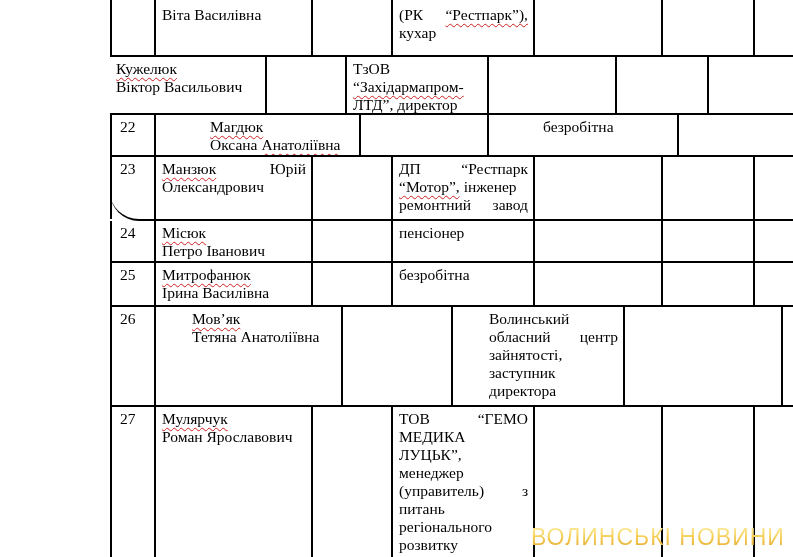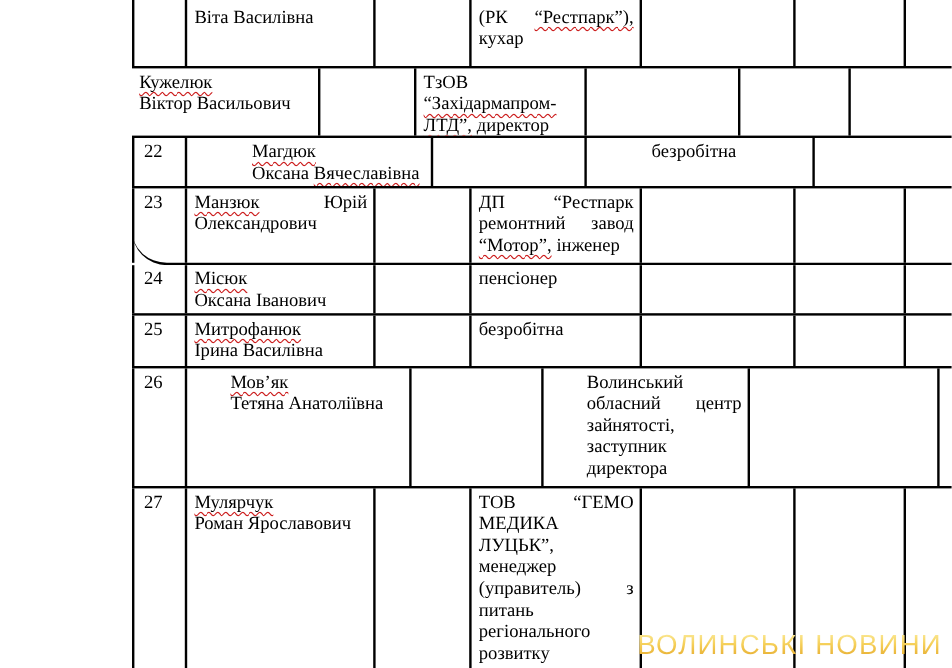--- a/index.html
+++ b/index.html
@@ -132,21 +132,21 @@
             <div class="tline">
               <span>22</span>
             </div>
           </div>
           <div class="cell c-name">
             <div class="tline">
               <span class="squiggle">Магдюк</span>
             </div>
             <div class="tline">
               <span>Оксана</span>
-              <span class="squiggle">Вячеславівна</span>
+              <span class="squiggle">Анатоліївна</span>
             </div>
           </div>
           <div class="cell c-gap1"></div>
           <div class="cell c-occ">
             <div class="tline">
               <span>безробітна</span>
             </div>
           </div>
           <div class="cell c-gap2"></div>
           <div class="cell c-gap3"></div>
@@ -165,44 +165,44 @@
             <div class="tline">
               <span>Олександрович</span>
             </div>
           </div>
           <div class="cell c-gap1"></div>
           <div class="cell c-occ">
             <div class="tline justify">
               <span>ДП</span>
               <span>“Рестпарк</span>
             </div>
+            <div class="tline">
+              <span class="squiggle">“Мотор”,</span>
+              <span>інженер</span>
+            </div>
             <div class="tline justify">
               <span>ремонтний</span>
               <span>завод</span>
             </div>
-            <div class="tline">
-              <span class="squiggle">“Мотор”,</span>
-              <span>інженер</span>
-            </div>
           </div>
           <div class="cell c-gap2"></div>
           <div class="cell c-gap3"></div>
         </div>
         <div class="trow" style="height: 42px;">
           <div class="cell c-num">
             <div class="tline">
               <span>24</span>
             </div>
           </div>
           <div class="cell c-name">
             <div class="tline">
               <span class="squiggle">Місюк</span>
             </div>
             <div class="tline">
-              <span>Оксана Іванович</span>
+              <span>Петро Іванович</span>
             </div>
           </div>
           <div class="cell c-gap1"></div>
           <div class="cell c-occ">
             <div class="tline">
               <span>пенсіонер</span>
             </div>
           </div>
           <div class="cell c-gap2"></div>
           <div class="cell c-gap3"></div>

